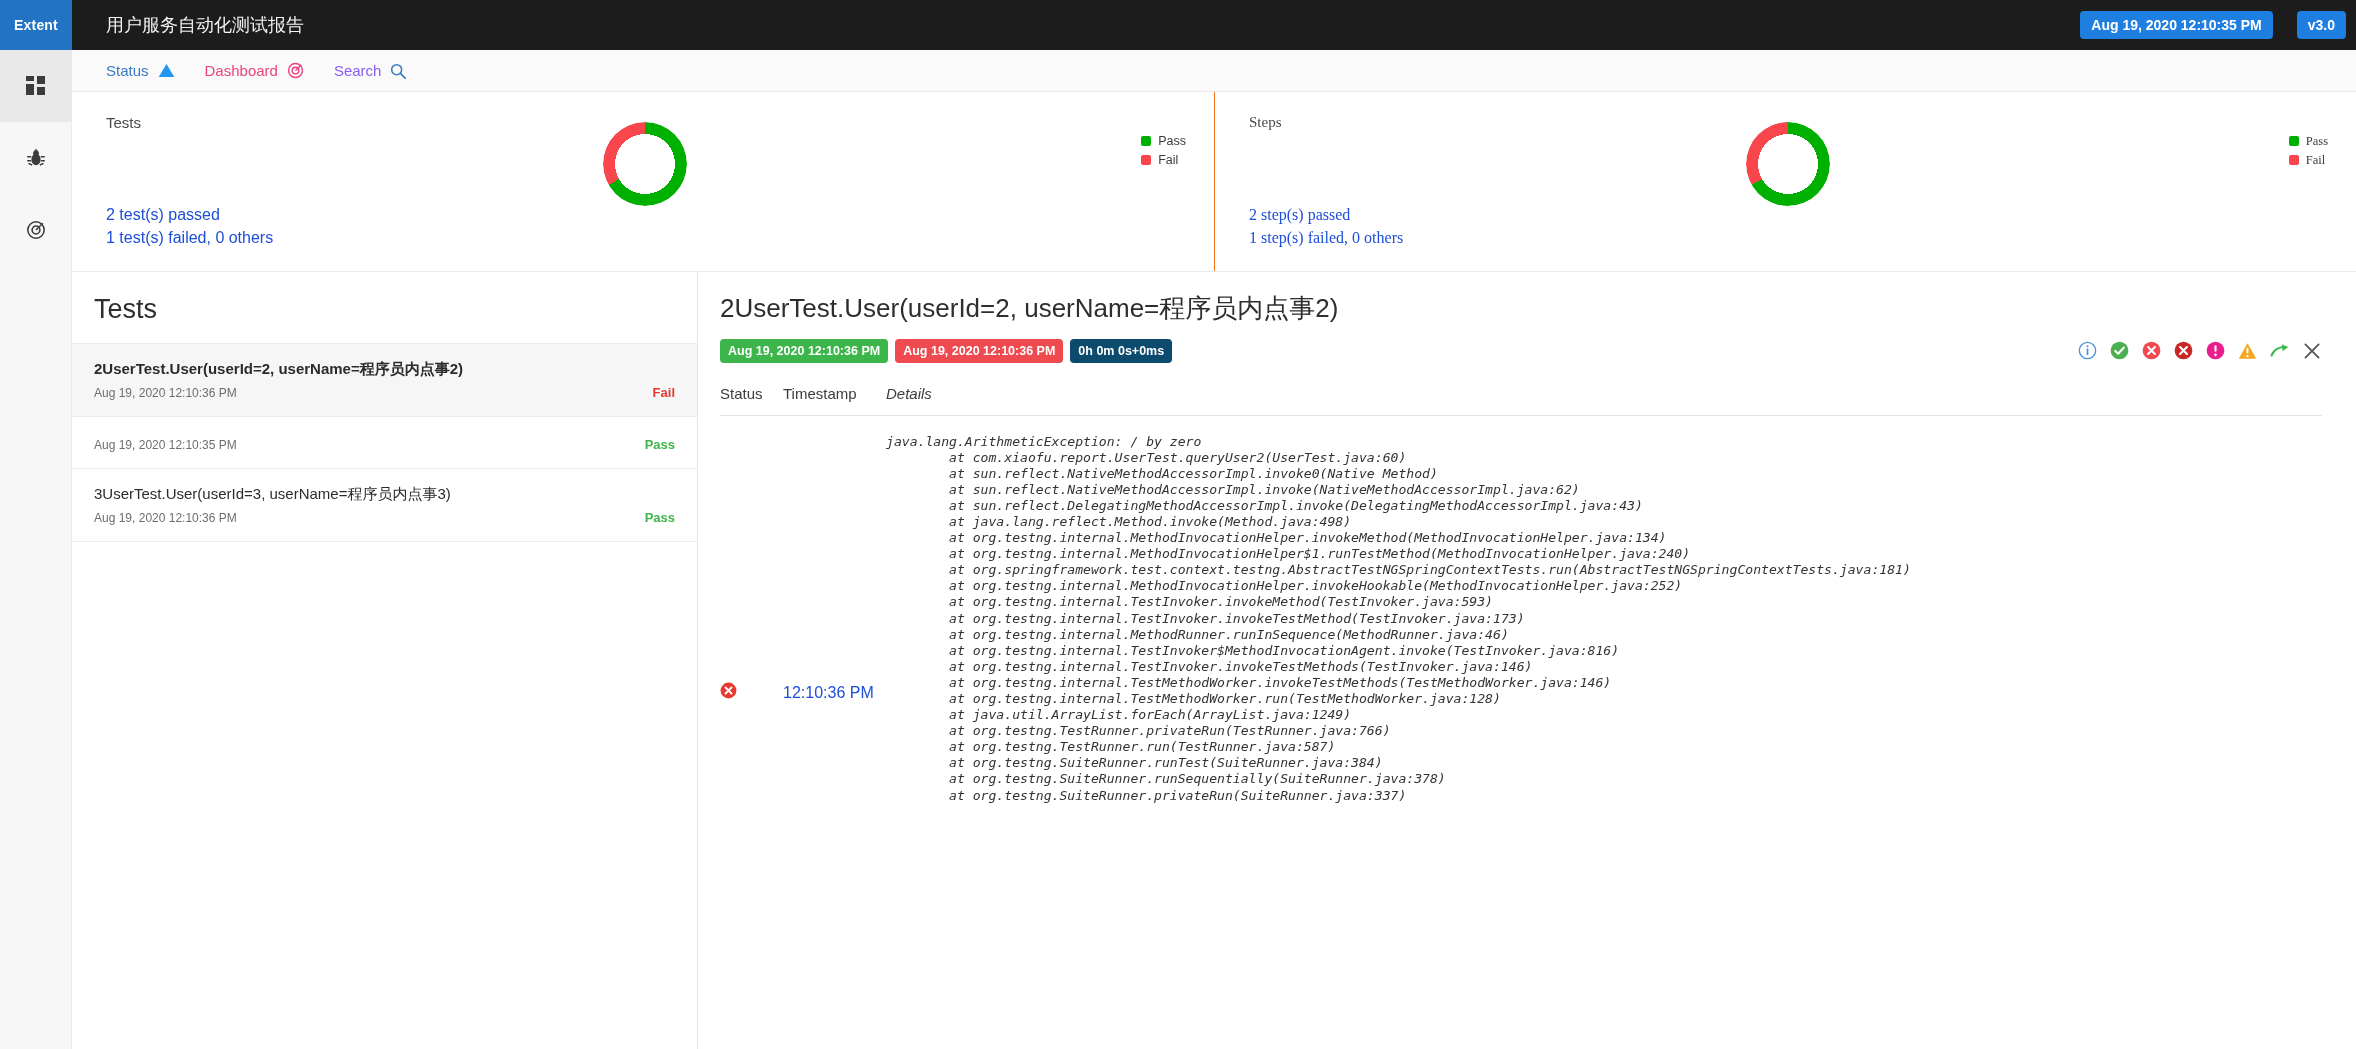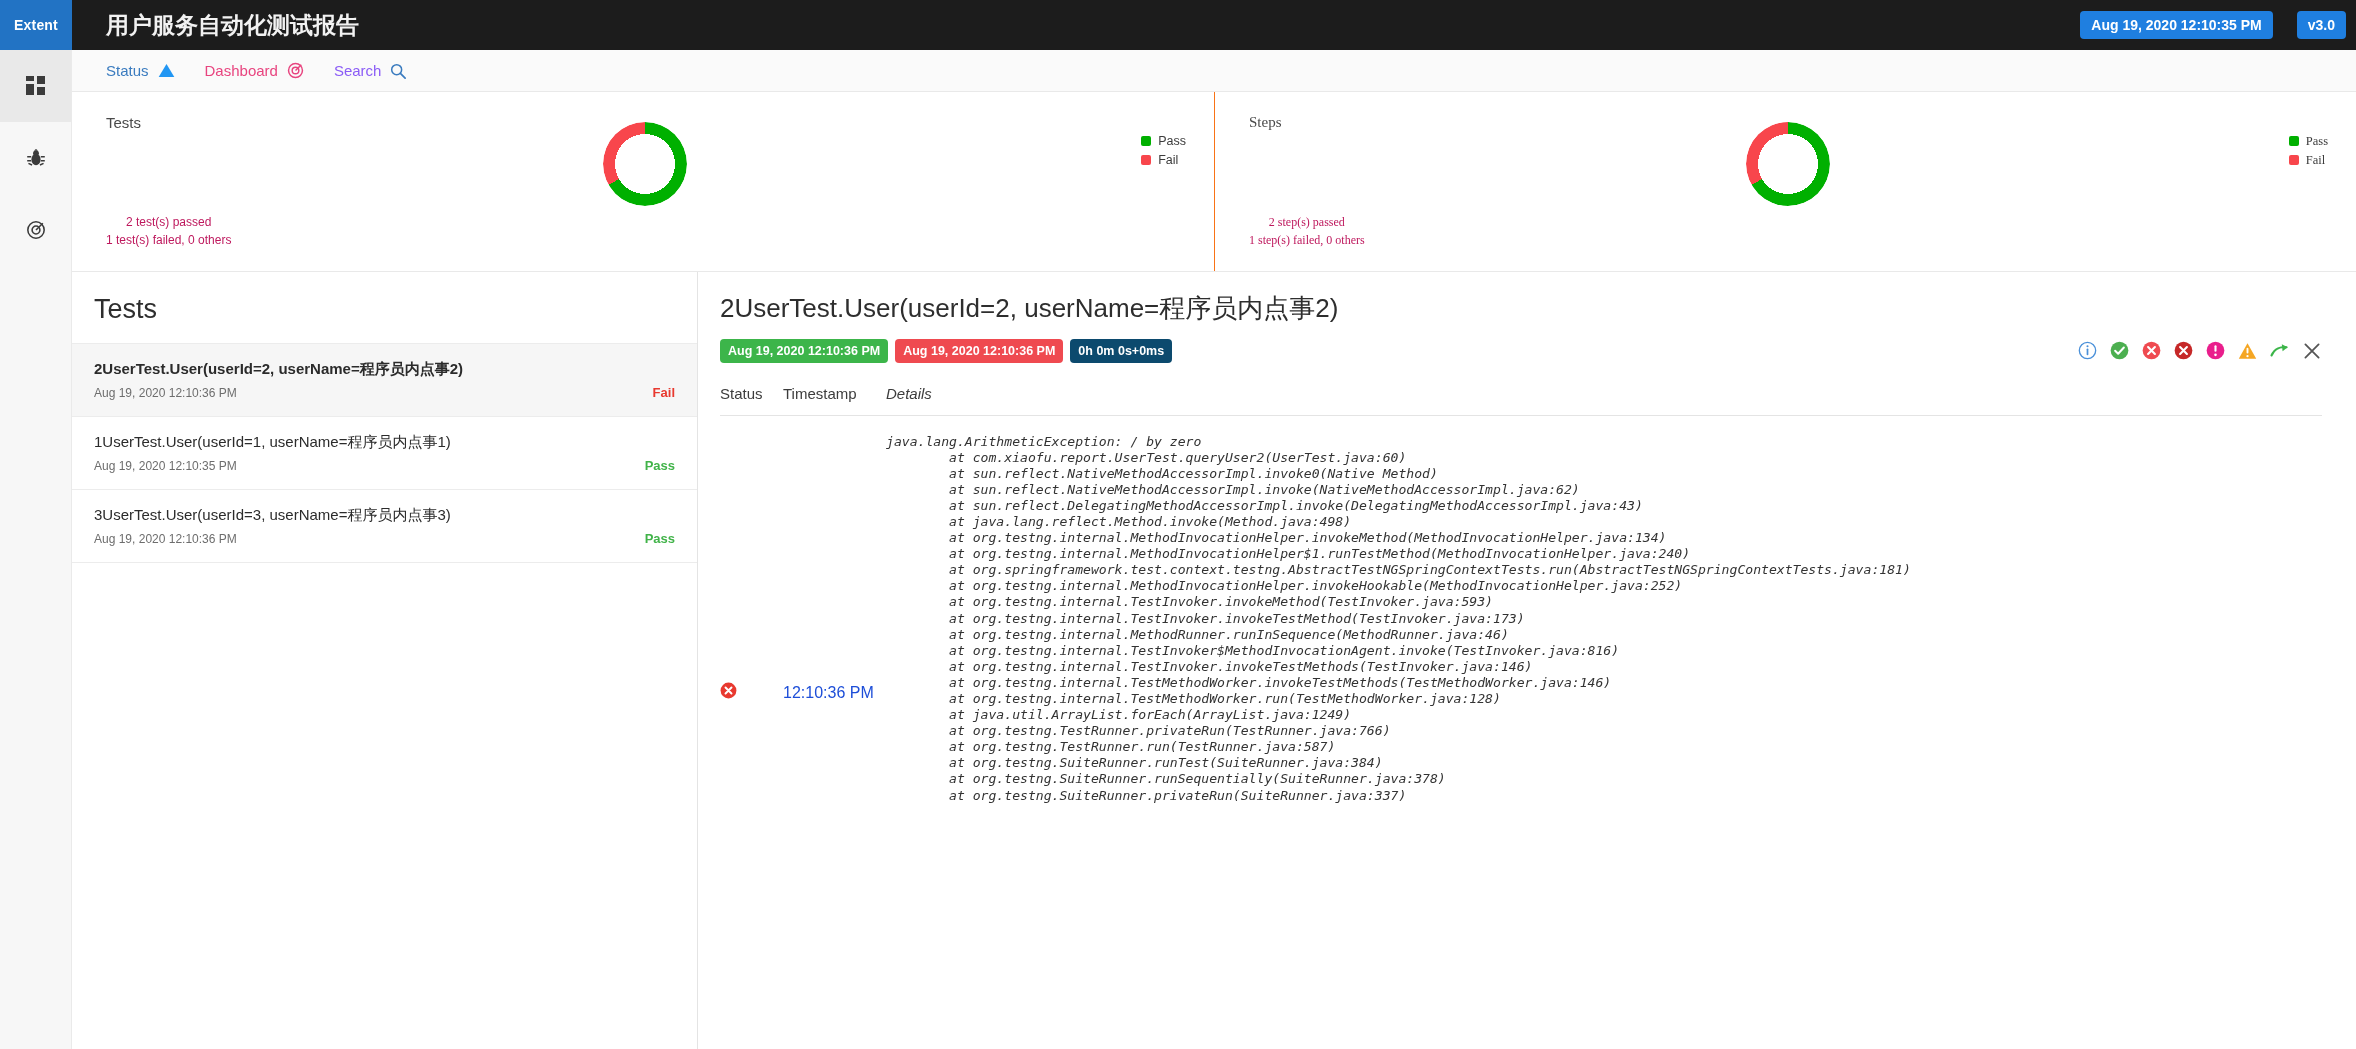--- a/index.html
+++ b/index.html
@@ -16,21 +16,21 @@
     height: 50px; background: #1c1c1c; display: flex; align-items: stretch;
     flex: 0 0 50px;
   }
   .brand {
     width: 72px; background: #2273c4; color: #ffffff;
     display: flex; align-items: center; justify-content: center;
     font-size: 14px; font-weight: bold; letter-spacing: .2px;
   }
   .report-title {
     display: flex; align-items: center; padding-left: 34px;
-    color: #f2f2f2; font-size: 23px; font-weight: 700;
+    color: #f2f2f2; font-size: 18px; font-weight: 400;
   }
   .topbar-right {
     margin-left: auto; display: flex; align-items: center; gap: 24px; padding-right: 10px;
   }
   .badge-blue {
     background: #1f7fe0; color: #ffffff; font-size: 14px; font-weight: bold;
     padding: 6px 11px; border-radius: 4px; white-space: nowrap;
   }
 
   
@@ -63,21 +63,21 @@
   
   .summary {
     flex: 0 0 180px; display: flex; background: #ffffff;
     border-bottom: 1px solid #e9e9e9;
   }
   .summary-card {
     flex: 1 1 50%; position: relative; padding: 22px 34px 0 34px; min-width: 0;
   }
   .summary-card + .summary-card { border-left: 1px solid #f97316; font-family: Liberation Serif, serif; }
   .card-title { font-size: 15px; color: #4a4a4a; }
-  .card-foot { position: absolute; left: 34px; bottom: 22px; font-size: 12px; color: #be185d; line-height: 1.45; text-align: center; }
+  .card-foot { position: absolute; left: 34px; bottom: 22px; font-size: 16px; color: #1d4ed8; line-height: 1.45; }
   .donut-wrap { position: absolute; left: 50%; top: 30px; transform: translateX(-40px); }
   .donut {
     width: 84px; height: 84px; border-radius: 50%;
     -webkit-mask: radial-gradient(circle, transparent 30px, #000 30px);
             mask: radial-gradient(circle, transparent 30px, #000 30px);
   }
   .legend {
     position: absolute; right: 28px; top: 40px;
     font-size: 12.5px; color: #3c3c3c; line-height: 1.5;
   }
@@ -277,21 +277,20 @@
         <div class="testlist">
           <div class="testlist-head">Tests</div>
 
           <div class="test-item selected">
             <div class="test-name">2UserTest.User(userId=2, userName=程序员内点事2)</div>
             <div class="test-time">Aug 19, 2020 12:10:36 PM</div>
             <div class="test-status st-fail">Fail</div>
           </div>
 
           <div class="test-item">
-            <div class="test-name">1UserTest.User(userId=1, userName=程序员内点事1)</div>
             <div class="test-time">Aug 19, 2020 12:10:35 PM</div>
             <div class="test-status st-pass">Pass</div>
           </div>
 
           <div class="test-item">
             <div class="test-name">3UserTest.User(userId=3, userName=程序员内点事3)</div>
             <div class="test-time">Aug 19, 2020 12:10:36 PM</div>
             <div class="test-status st-pass">Pass</div>
           </div>
 

